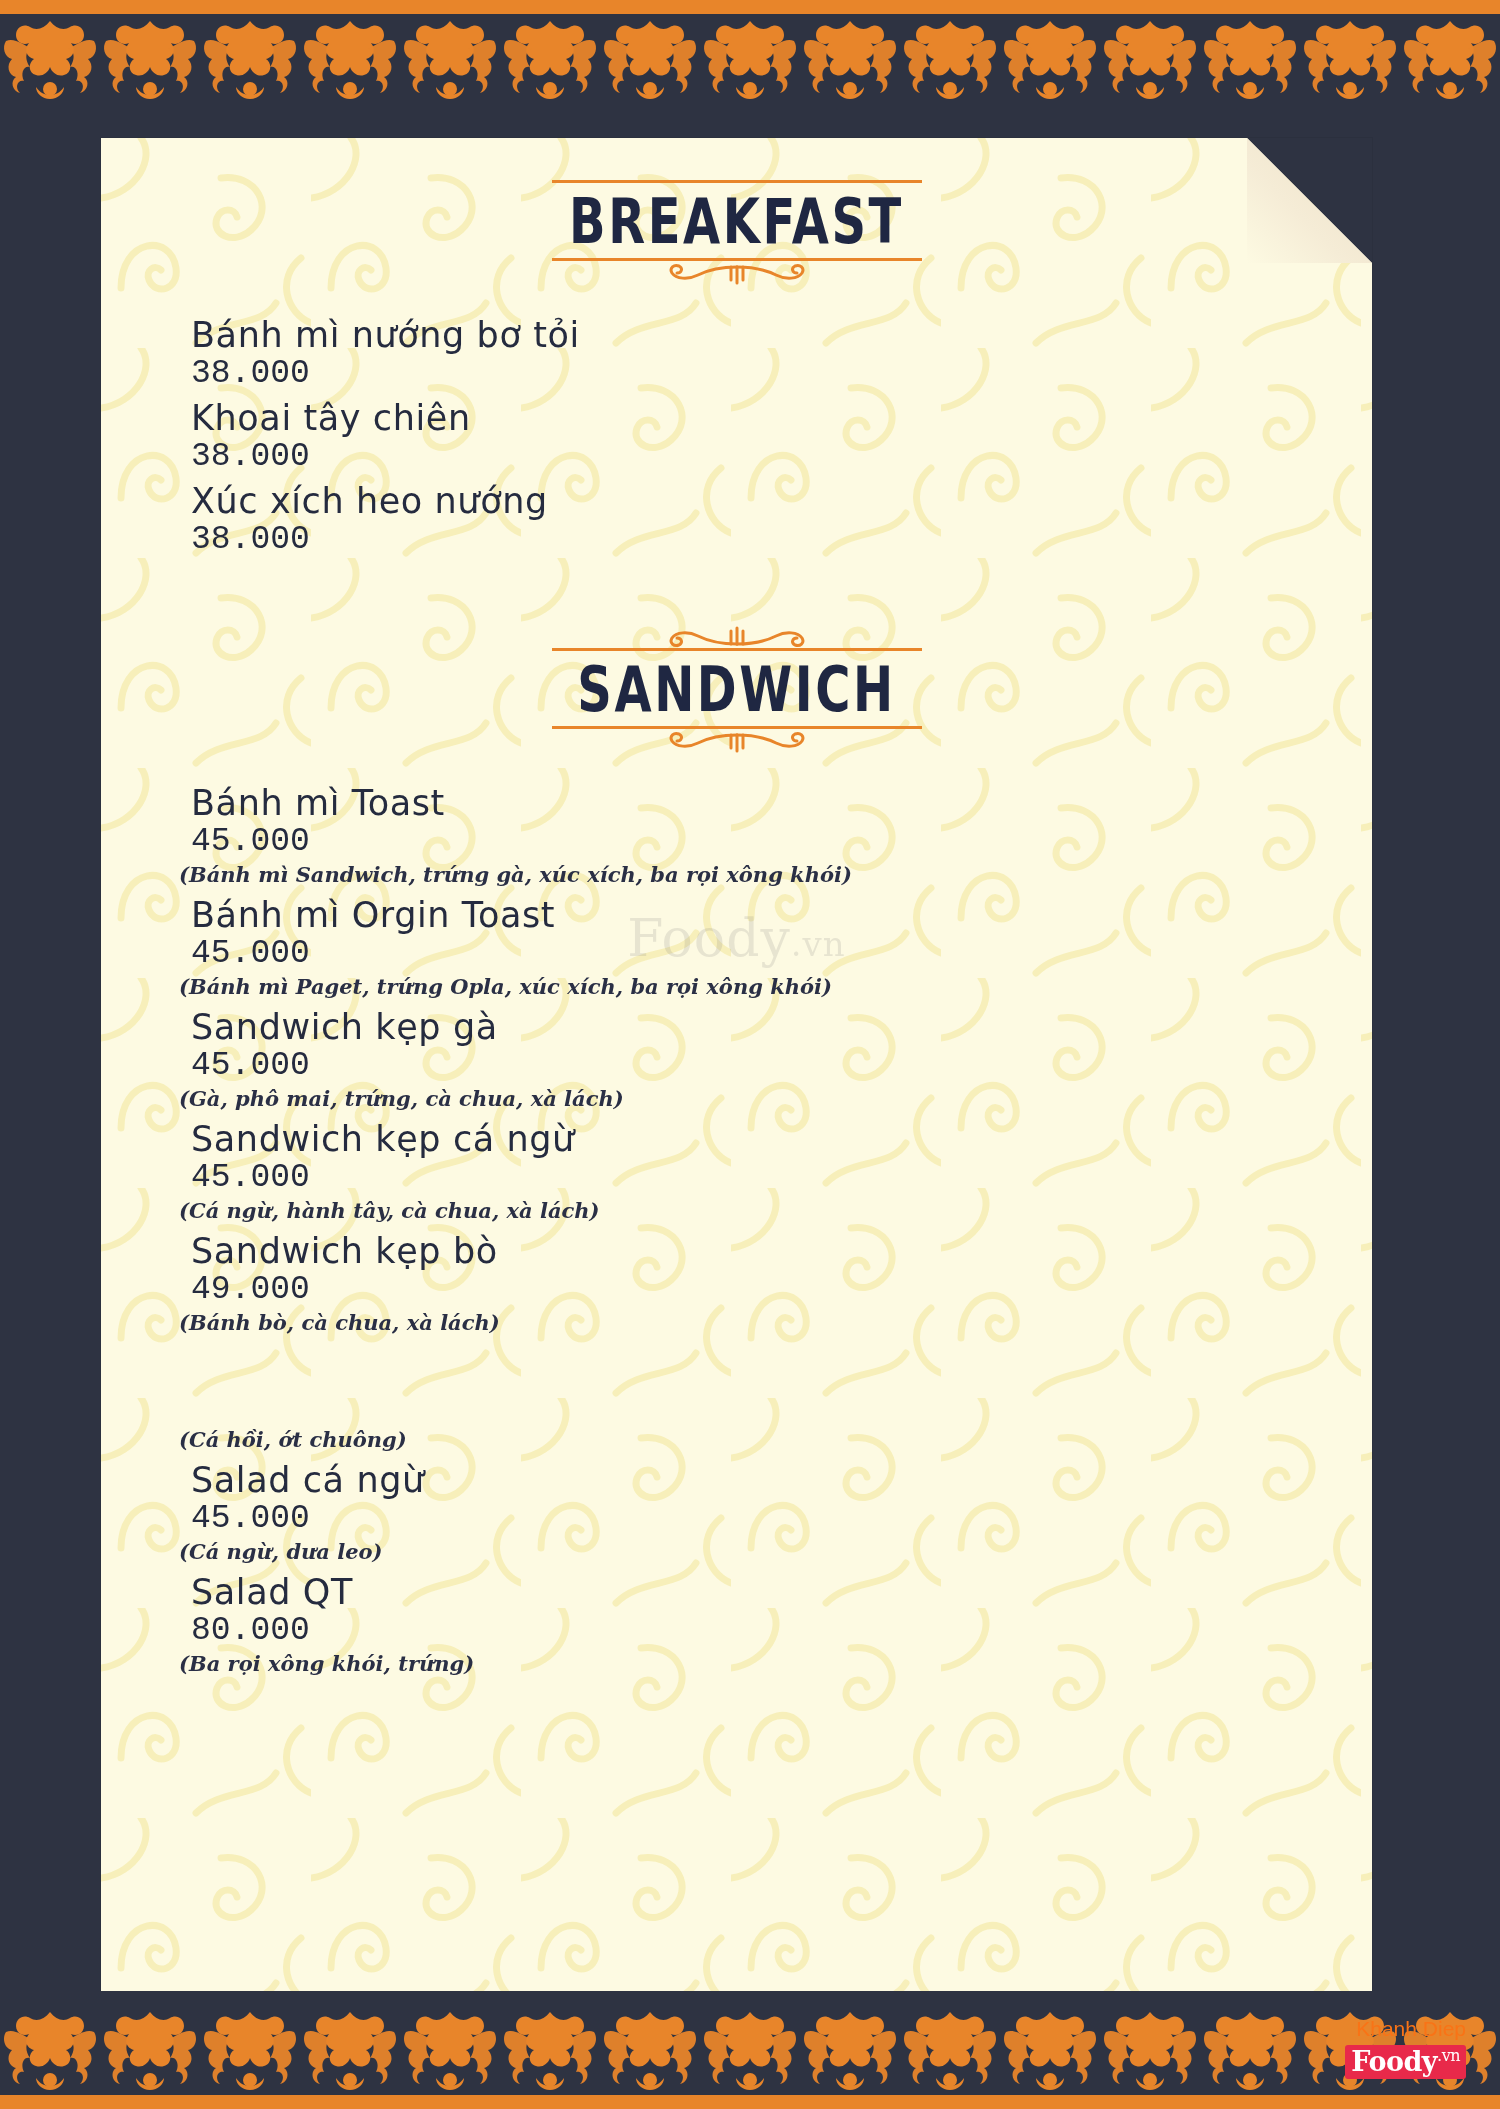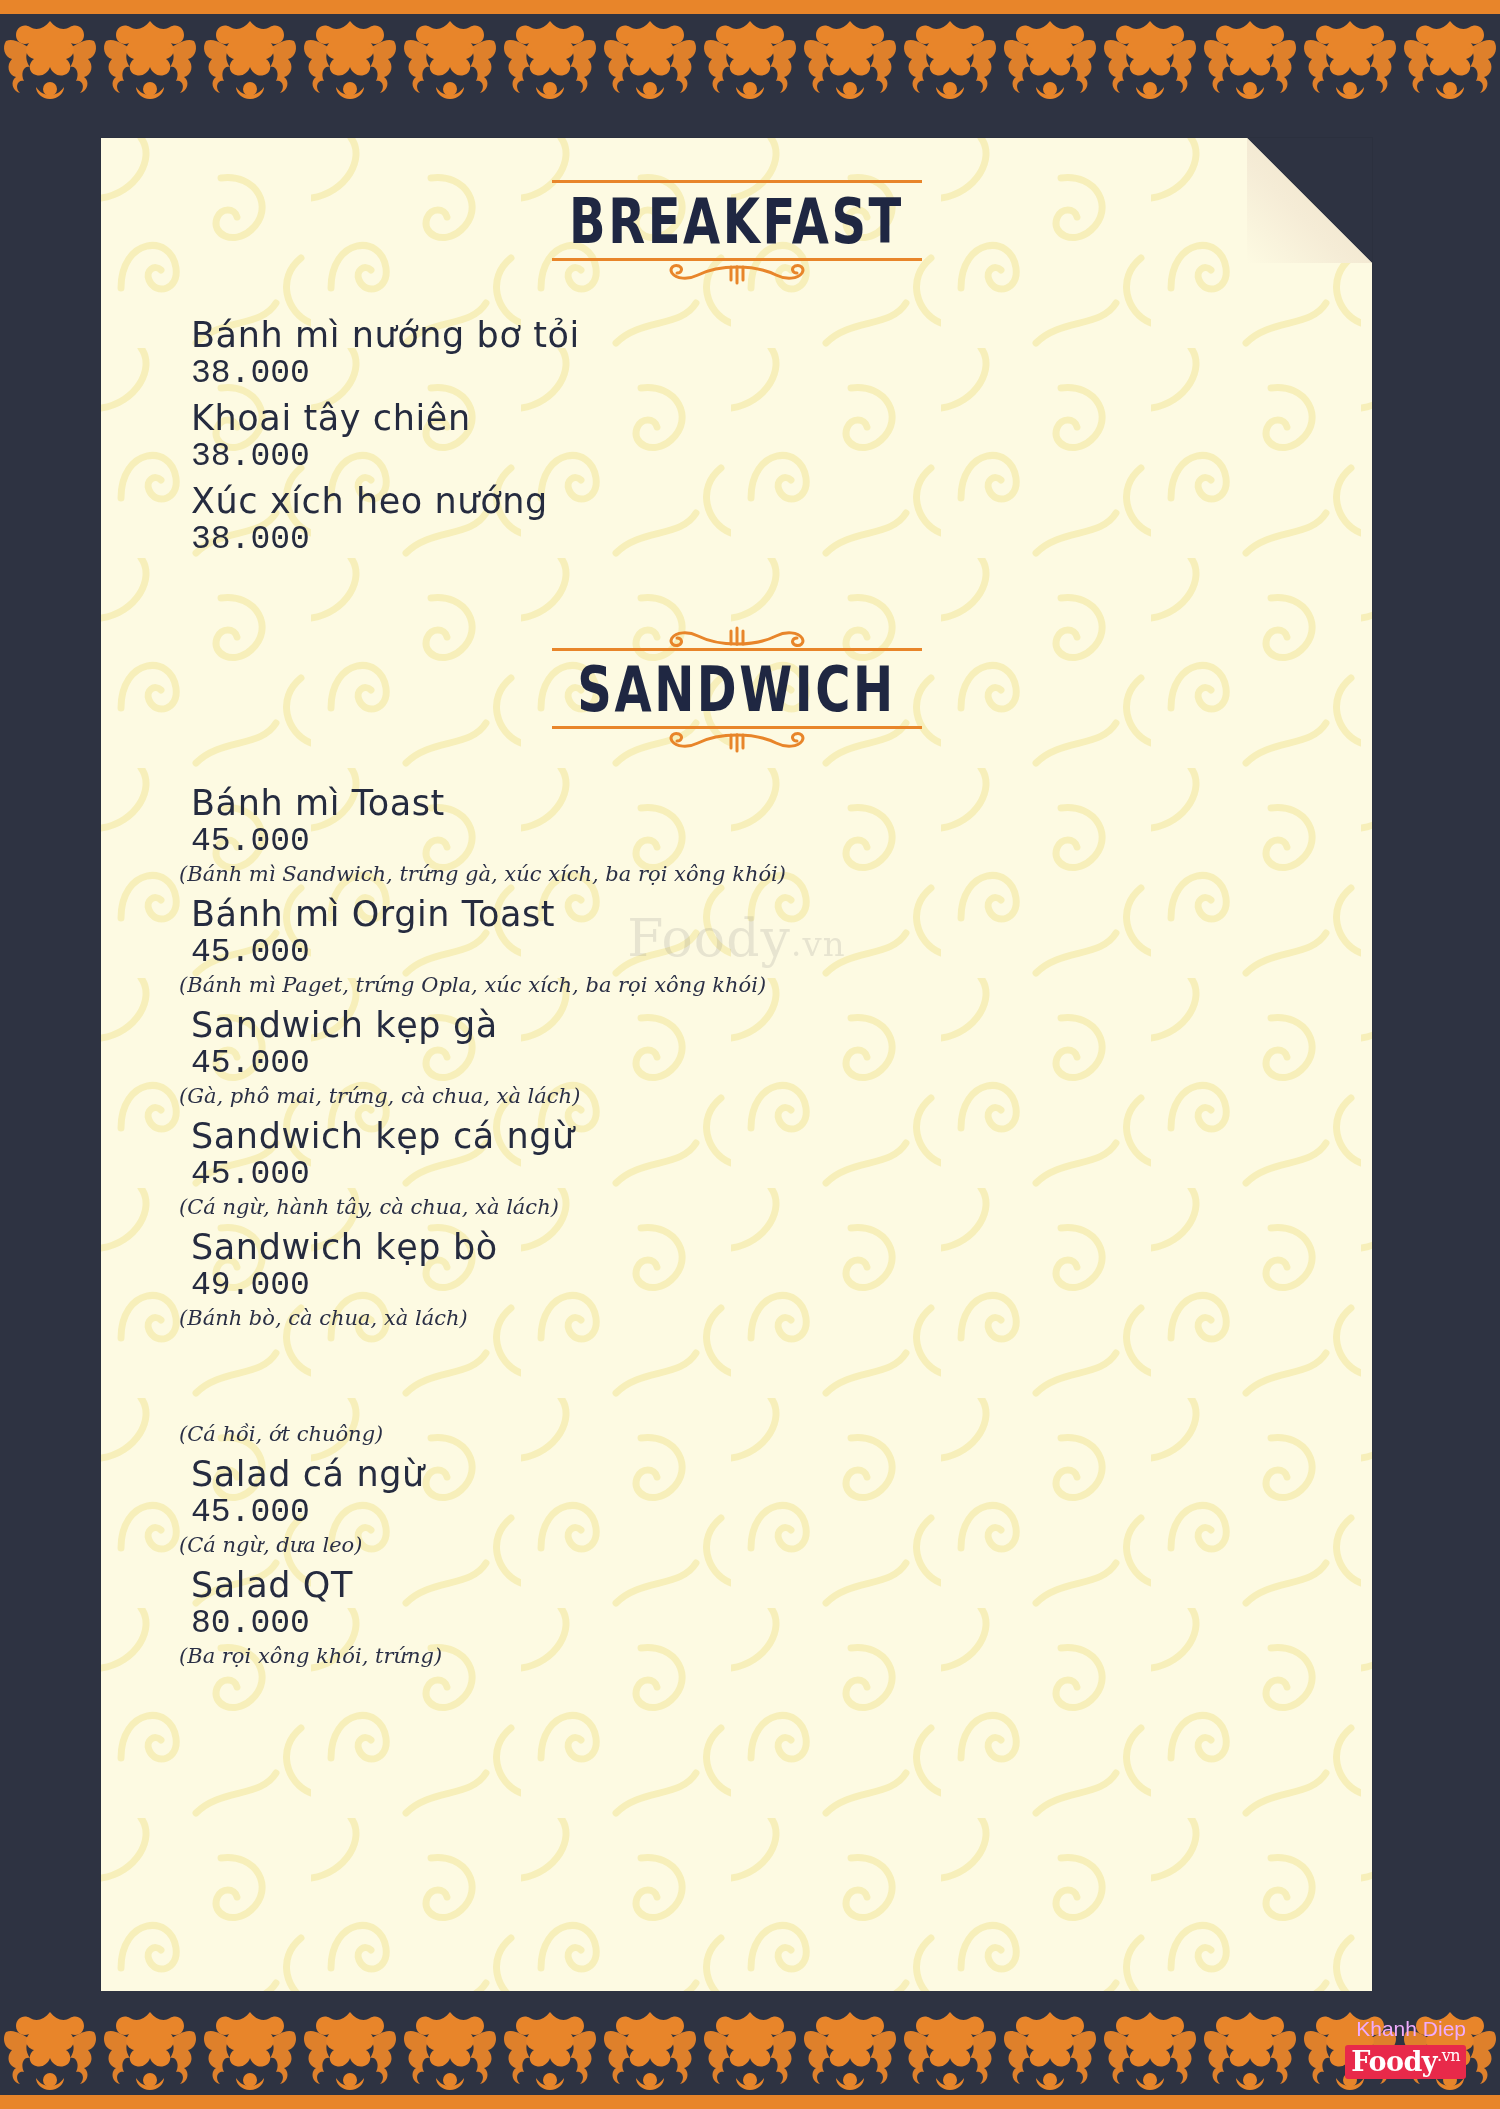--- a/index.html
+++ b/index.html
@@ -156,20 +156,21 @@
     min-width: 160px;
     text-align: left;
     margin-left: 30px;
   }
   .desc {
     font-family: "DejaVu Serif", serif;
     font-style: italic;
     font-size: 21px;
     color: #2a2f45;
     margin: 2px 0 8px 18px;
+    font-weight: bold;
   }
 
   .group-breakfast .row { margin-bottom: 6px; }
   .group-breakfast .price { min-width: 165px; }
 
   .spacer-lg { height: 58px; }
 
   
   .watermark {
     position: absolute;
@@ -184,21 +185,21 @@
     pointer-events: none;
     white-space: nowrap;
   }
   .watermark .vn { font-size: 34px; }
 
   
   .credit-name {
     position: absolute;
     right: 34px;
     bottom: 68px;
-    color: #f0abfc;
+    color: #f97316;
     font-size: 21px;
     font-family: "Liberation Sans", sans-serif;
     z-index: 6;
   }
   .credit-logo {
     position: absolute;
     right: 34px;
     bottom: 30px;
     z-index: 6;
     font-family: "DejaVu Serif", serif;

